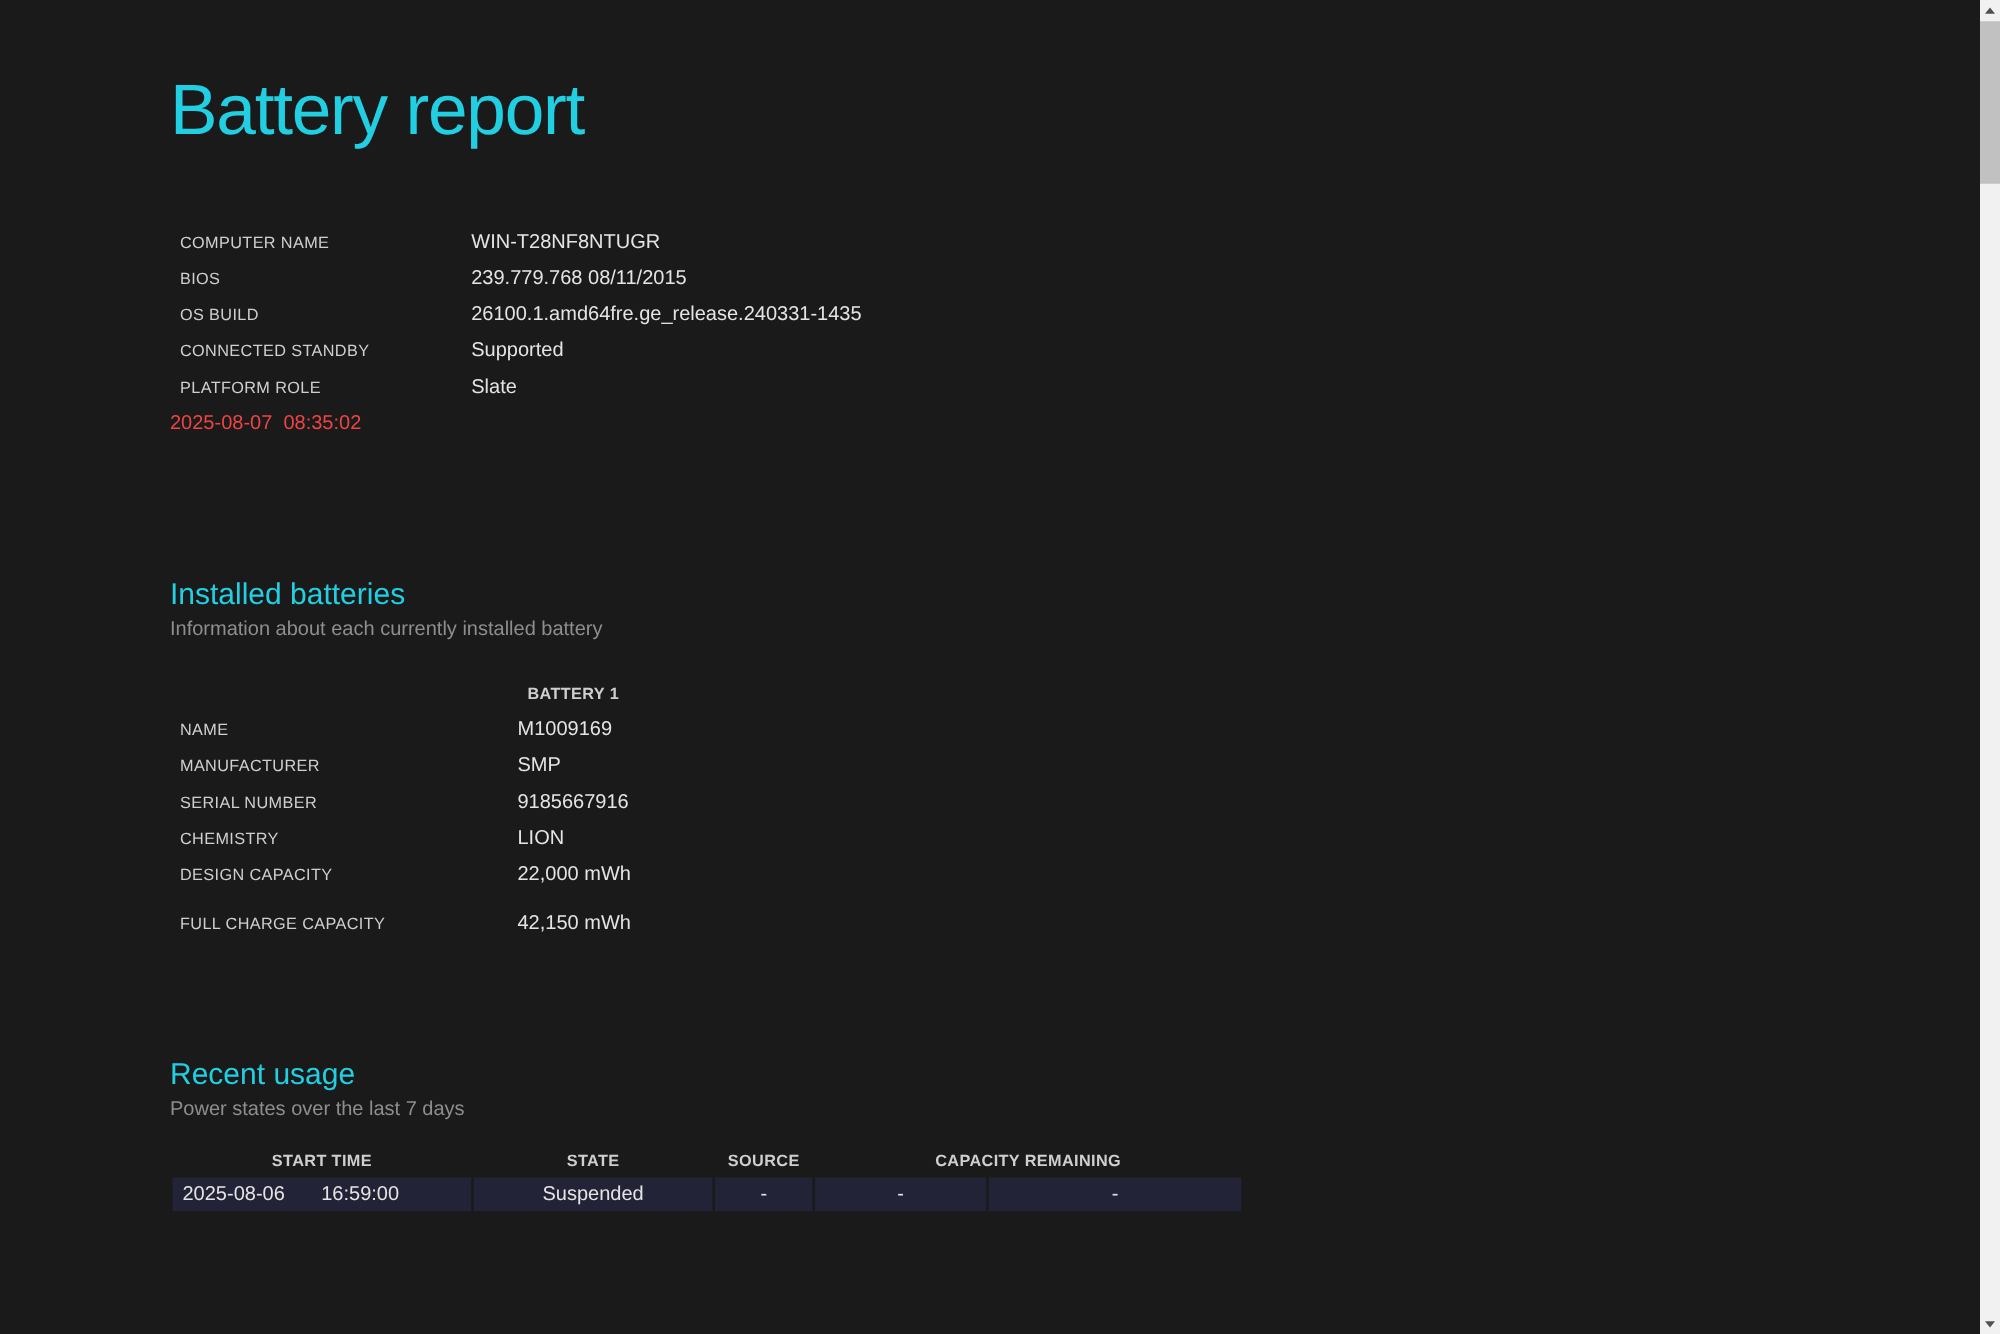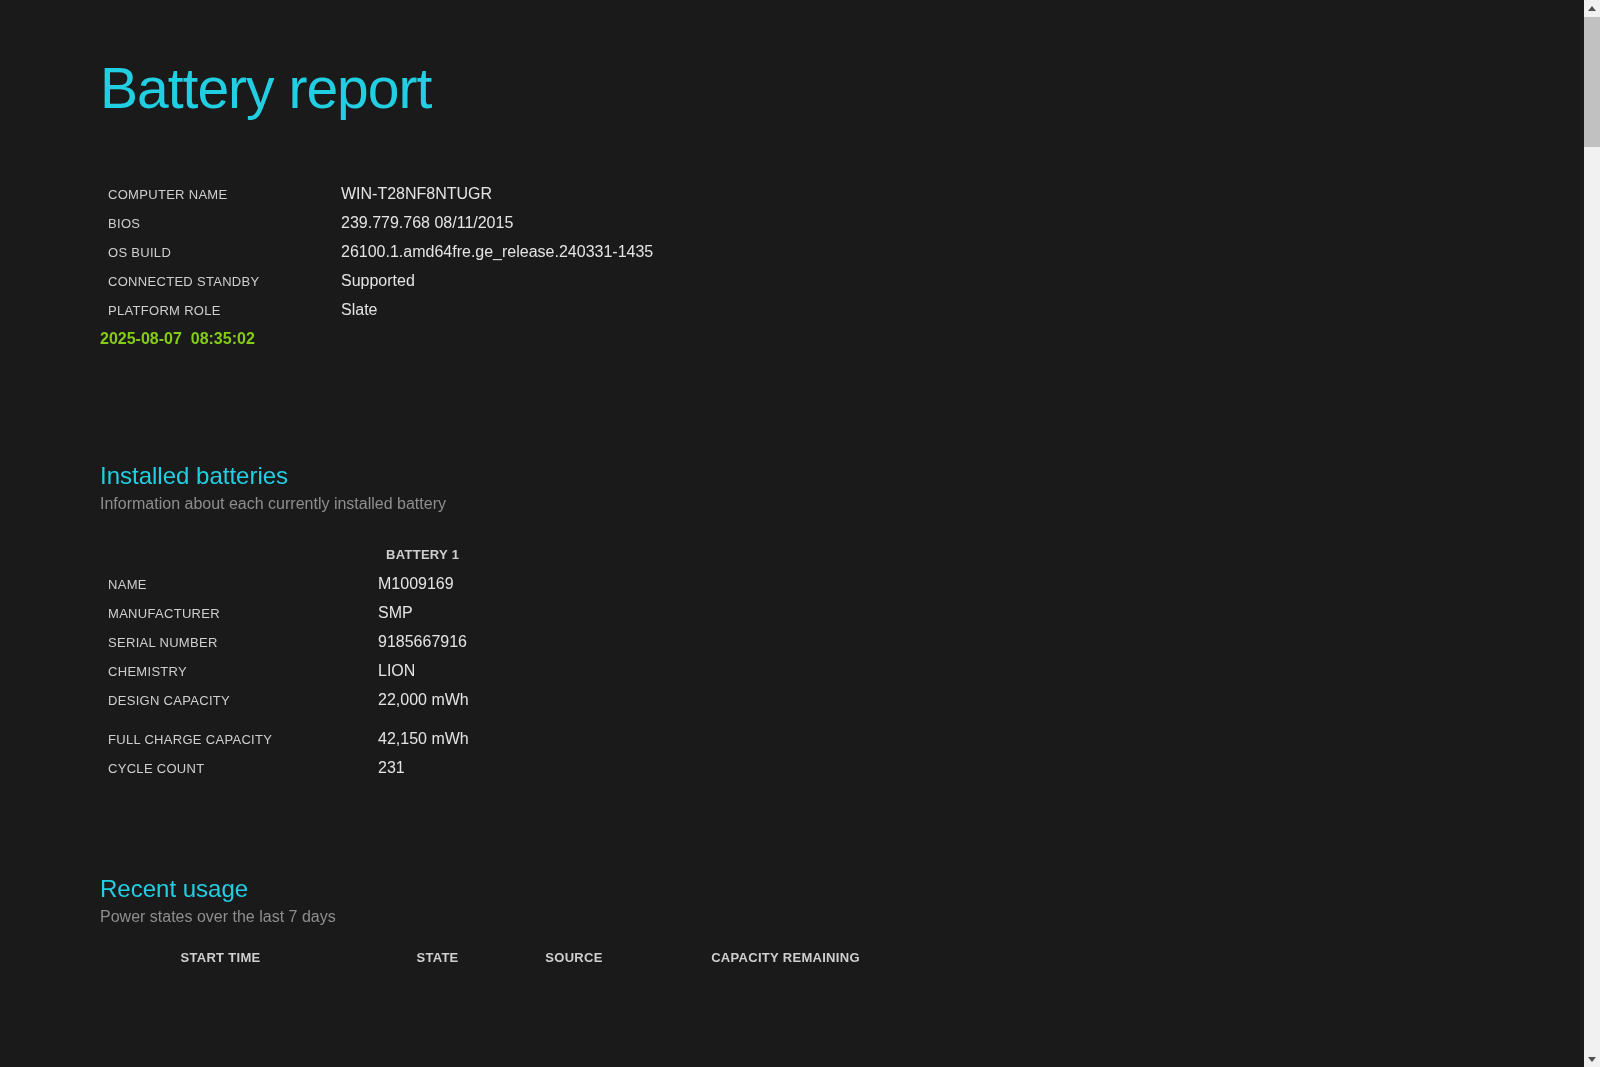--- a/index.html
+++ b/index.html
@@ -16,21 +16,21 @@
   }
   *{box-sizing:border-box;}
   html,body{margin:0;padding:0;}
   body{
     width:1600px;height:1067px;
     background:var(--bg);
     overflow:hidden;
     font-family:"Liberation Sans","DejaVu Sans",sans-serif;
     color:var(--value);
   }
-  .content{padding:55px 0 0 100px;width:1560px;}
+  .content{padding:55px 0 0 100px;width:1560px;margin-left:36px;}
 
   .report-title{
     margin:0;
     color:var(--accent);
     font-size:57px;
     font-weight:300;
     line-height:66px;
     letter-spacing:-1px;
   }
 
@@ -41,21 +41,21 @@
     width:241px;padding-left:8px;
     font-size:13px;font-weight:normal;letter-spacing:.3px;
     color:var(--label);line-height:29px;
     flex:0 0 auto;
   }
   .battery-kv .kv-label{width:278px;}
   .kv-value{
     font-size:16px;color:var(--value);line-height:29px;
     white-space:pre-wrap;
   }
-  .kv-value.strong{font-weight:bold;color:#84cc16;}
+  .kv-value.strong{font-weight:normal;color:#ef4444;}
   .kv-row.gap-above{margin-top:10px;}
 
   
   .section{margin-top:108px;}
   .section-heading{
     margin:0;color:var(--accent);
     font-size:24px;font-weight:400;line-height:30px;
   }
   .section-subtitle{
     margin:2px 0 0 0;color:var(--muted);
@@ -175,24 +175,20 @@
         <div class="kv-label">CHEMISTRY</div>
         <div class="kv-value">LION</div>
       </div>
       <div class="kv-row">
         <div class="kv-label">DESIGN CAPACITY</div>
         <div class="kv-value">22,000 mWh</div>
       </div>
       <div class="kv-row gap-above">
         <div class="kv-label">FULL CHARGE CAPACITY</div>
         <div class="kv-value">42,150 mWh</div>
-      </div>
-      <div class="kv-row">
-        <div class="kv-label">CYCLE COUNT</div>
-        <div class="kv-value">231</div>
       </div>
     </div>
   </div>
 
   <div class="section recent">
     <h2 class="section-heading">Recent usage</h2>
     <p class="section-subtitle">Power states over the last 7 days</p>
 
     <table class="usage-table">
       <colgroup>
@@ -204,20 +200,27 @@
       </colgroup>
       <thead>
         <tr>
           <th>START TIME</th>
           <th>STATE</th>
           <th>SOURCE</th>
           <th colspan="2">CAPACITY REMAINING</th>
         </tr>
       </thead>
       <tbody>
+        <tr class="suspended">
+          <td class="td-start"><span class="date">2025-08-06</span><span class="time">16:59:00</span></td>
+          <td>Suspended</td>
+          <td>-</td>
+          <td>-</td>
+          <td>-</td>
+        </tr>
       </tbody>
     </table>
   </div>
 
 </div>
 
 <div class="scrollbar">
   <div class="scroll-btn up">
     <div class="tri-up"></div>
   </div>

